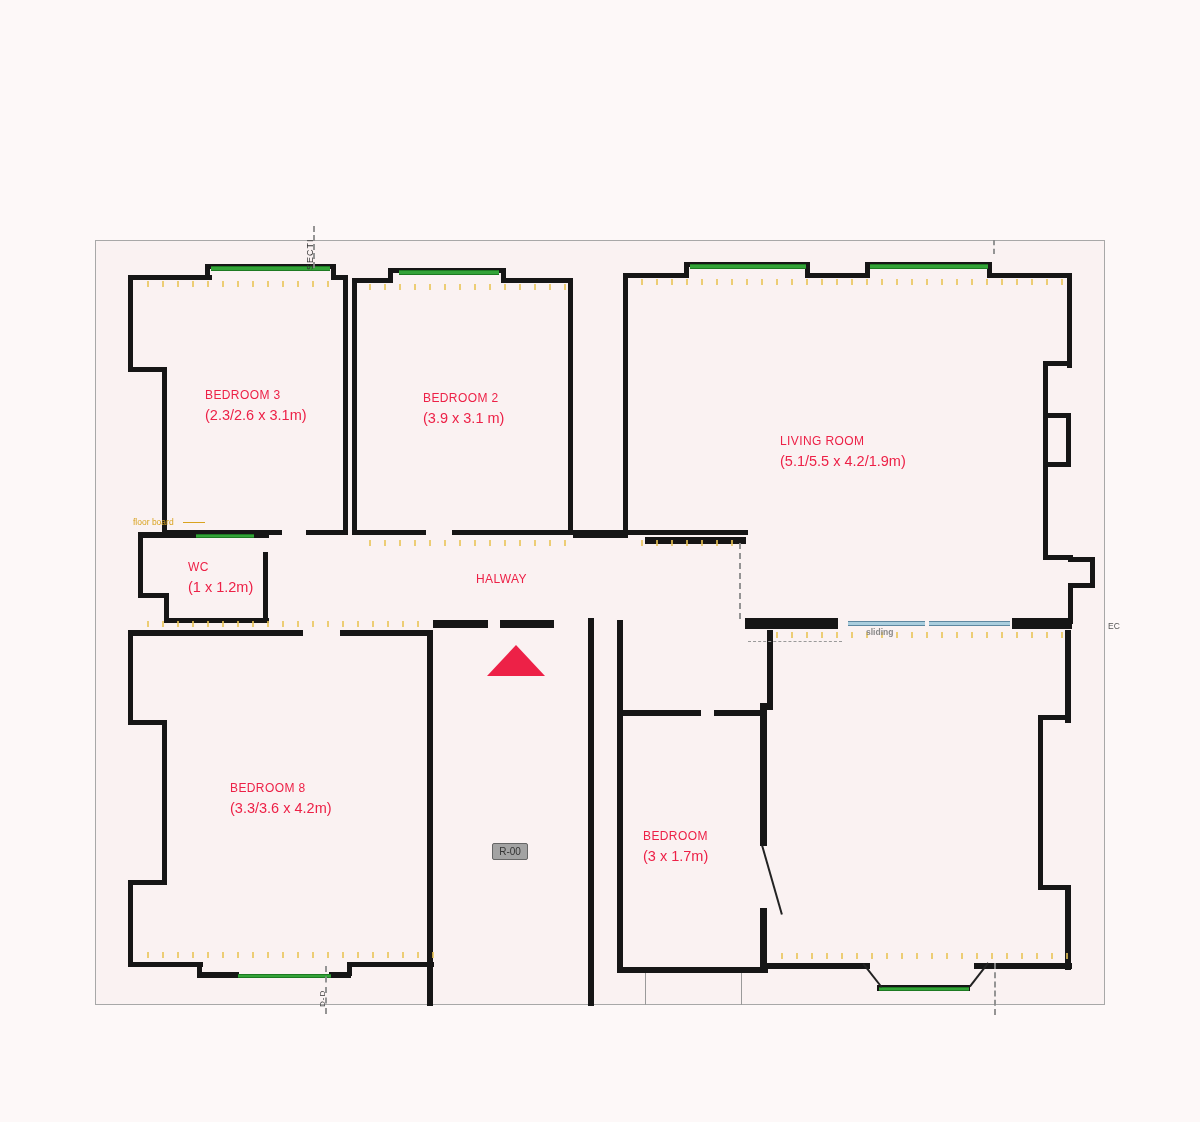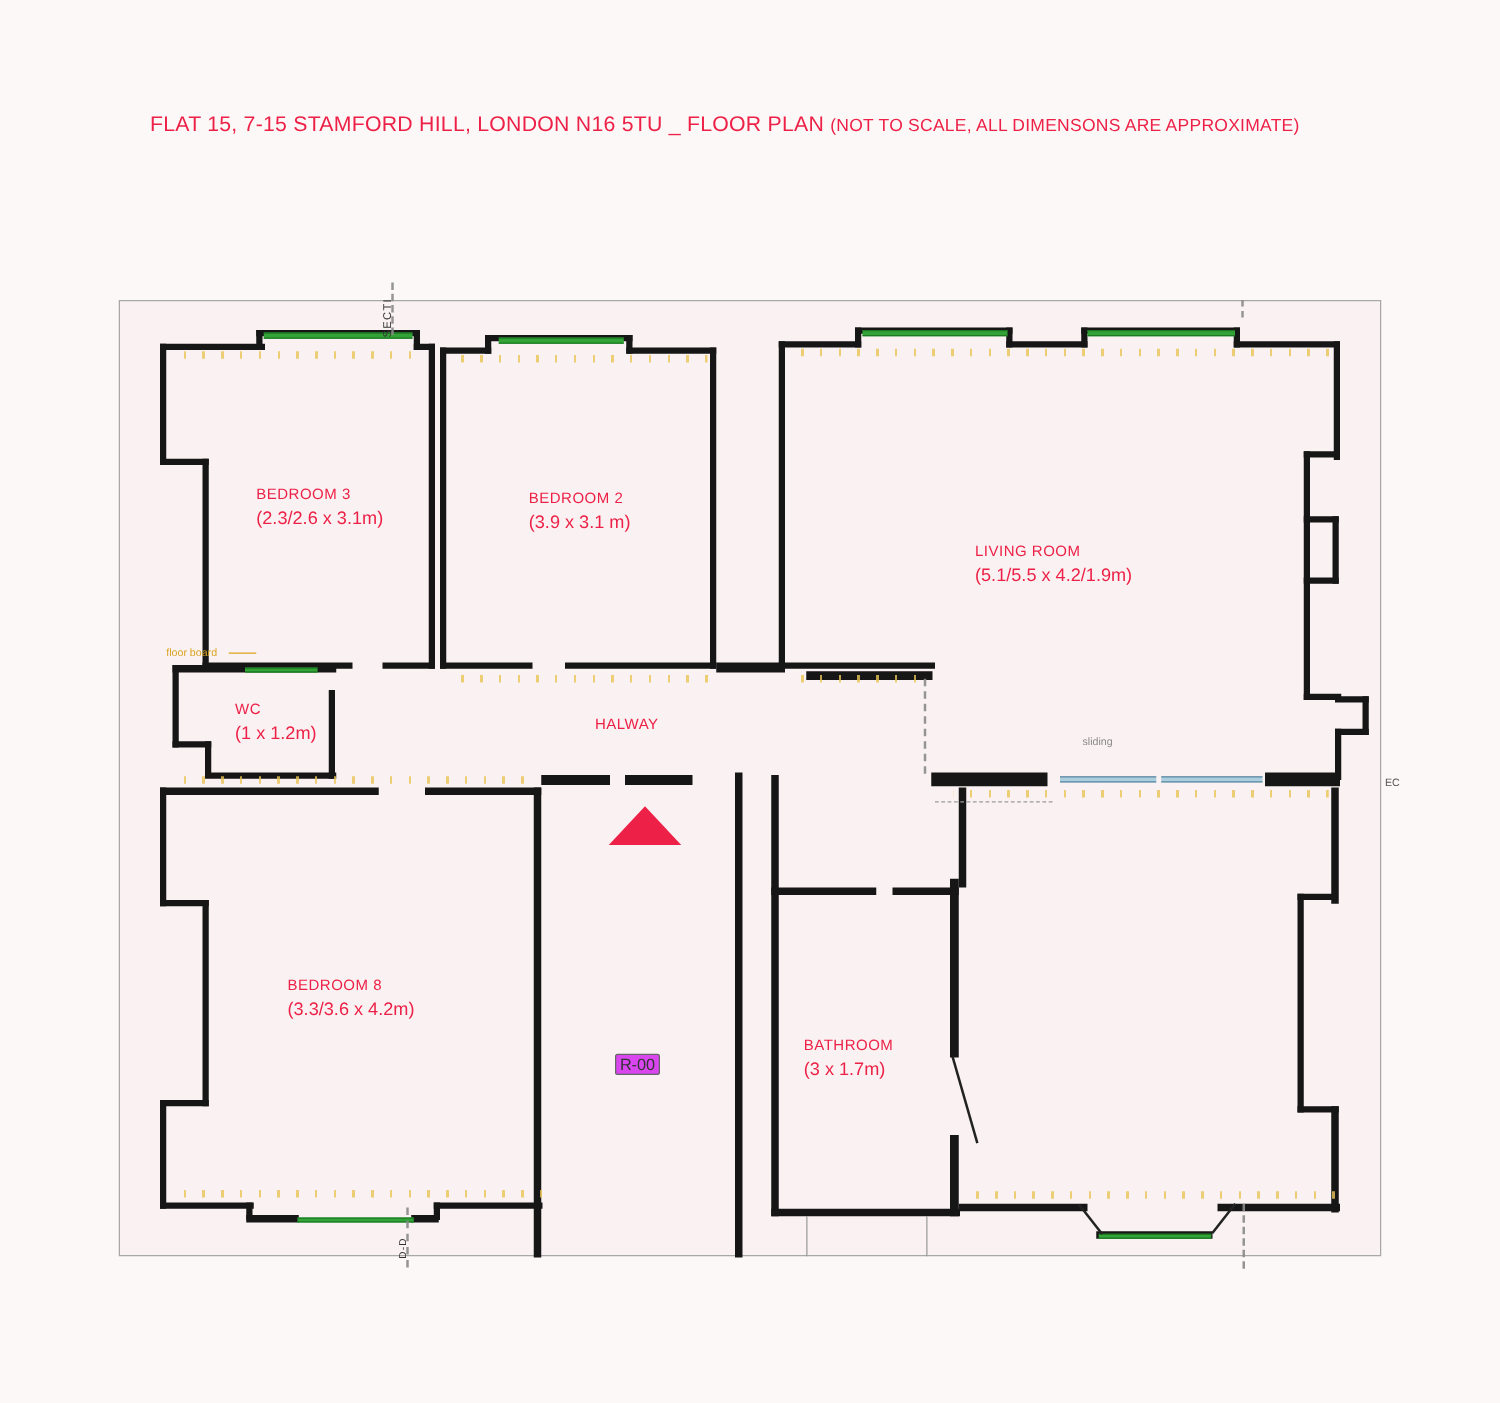--- a/index.html
+++ b/index.html
@@ -39,34 +39,33 @@
     position:absolute;left:487px;top:645px;width:0;height:0;
     border-left:29px solid transparent;border-right:29px solid transparent;
     border-bottom:31px solid var(--red);
   }
   #entrance-label{
     position:absolute;left:468px;top:701px;color:var(--red);
     font-size:15.5px;line-height:22px;white-space:pre-line;letter-spacing:.3px;
   }
   #room-ref{
     position:absolute;left:492px;top:843px;width:34px;height:15px;
-    border:1px solid #666;background:#d946ef;color:#333;font-size:13px;
+    border:1px solid #666;background:#a3a3a3;color:#333;font-size:10px;
     text-align:center;line-height:15px;border-radius:2px;
   }
   .tiny-note{position:absolute;font-size:8.5px;color:#888;}
   #floor-board-note{position:absolute;left:133px;top:517px;font-size:8.5px;color:#d9a31f;white-space:nowrap;}
   #floor-board-line{position:absolute;left:183px;top:522px;width:22px;height:1px;background:#d9a31f;}
   .vtext{position:absolute;writing-mode:vertical-rl;transform:rotate(180deg);font-size:9px;color:#333;letter-spacing:1px;}
 </style>
 </head>
 <body>
 
 <div id="canvas">
 
-  <div id="title"><span>FLAT 15, 7-15 STAMFORD HILL, LONDON N16 5TU _ FLOOR PLAN </span><span class="note">(NOT TO SCALE, ALL DIMENSONS ARE APPROXIMATE)</span></div>
 
   <div id="plan-frame"></div>
   <div id="geometry">
       <div class="wall" style="left: 128px; top: 275px; width: 84px; height: 5px;"></div>
       <div class="wall" style="left: 205px; top: 264px; width: 5px; height: 16px;"></div>
       <div class="wall" style="left: 205px; top: 264px; width: 131px; height: 5px;"></div>
       <div class="wall" style="left: 331px; top: 264px; width: 5px; height: 16px;"></div>
       <div class="wall" style="left: 331px; top: 275px; width: 17px; height: 5px;"></div>
       <div class="wall" style="left: 343px; top: 275px; width: 5px; height: 260px;"></div>
       <div class="wall" style="left: 128px; top: 275px; width: 5px; height: 97px;"></div>
@@ -195,27 +194,27 @@
     <div class="room-dims">(1 x 1.2m)</div>
   </div>
   <div class="room-label" style="left:476px;top:568px;">
     <div class="room-name">HALWAY</div>
   </div>
   <div class="room-label" style="left:230px;top:777px;">
     <div class="room-name">BEDROOM 8</div>
     <div class="room-dims">(3.3/3.6 x 4.2m)</div>
   </div>
   <div class="room-label" style="left:643px;top:825px;">
-    <div class="room-name">BATHROOM</div>
+    <div class="room-name">BEDROOM</div>
     <div class="room-dims">(3 x 1.7m)</div>
   </div>
 
   <div id="entrance-arrow"></div>
   <div id="room-ref">R-00</div>
 
-  <div class="tiny-note" style="left:866px;top:588px;">sliding</div>
+  <div class="tiny-note" style="left:866px;top:627px;font-weight:bold;">sliding</div>
   <div id="floor-board-note">floor board</div>
   <div id="floor-board-line"></div>
   <div class="vtext" style="left:305px;top:226px;height:44px;">SECTI</div>
   <div class="vtext" style="left:318px;top:975px;height:32px;font-size:8px;">D-D</div>
   <div class="tiny-note" style="left:1108px;top:621px;color:#555;">EC</div>
 
 </div>
 
 </body></html>

